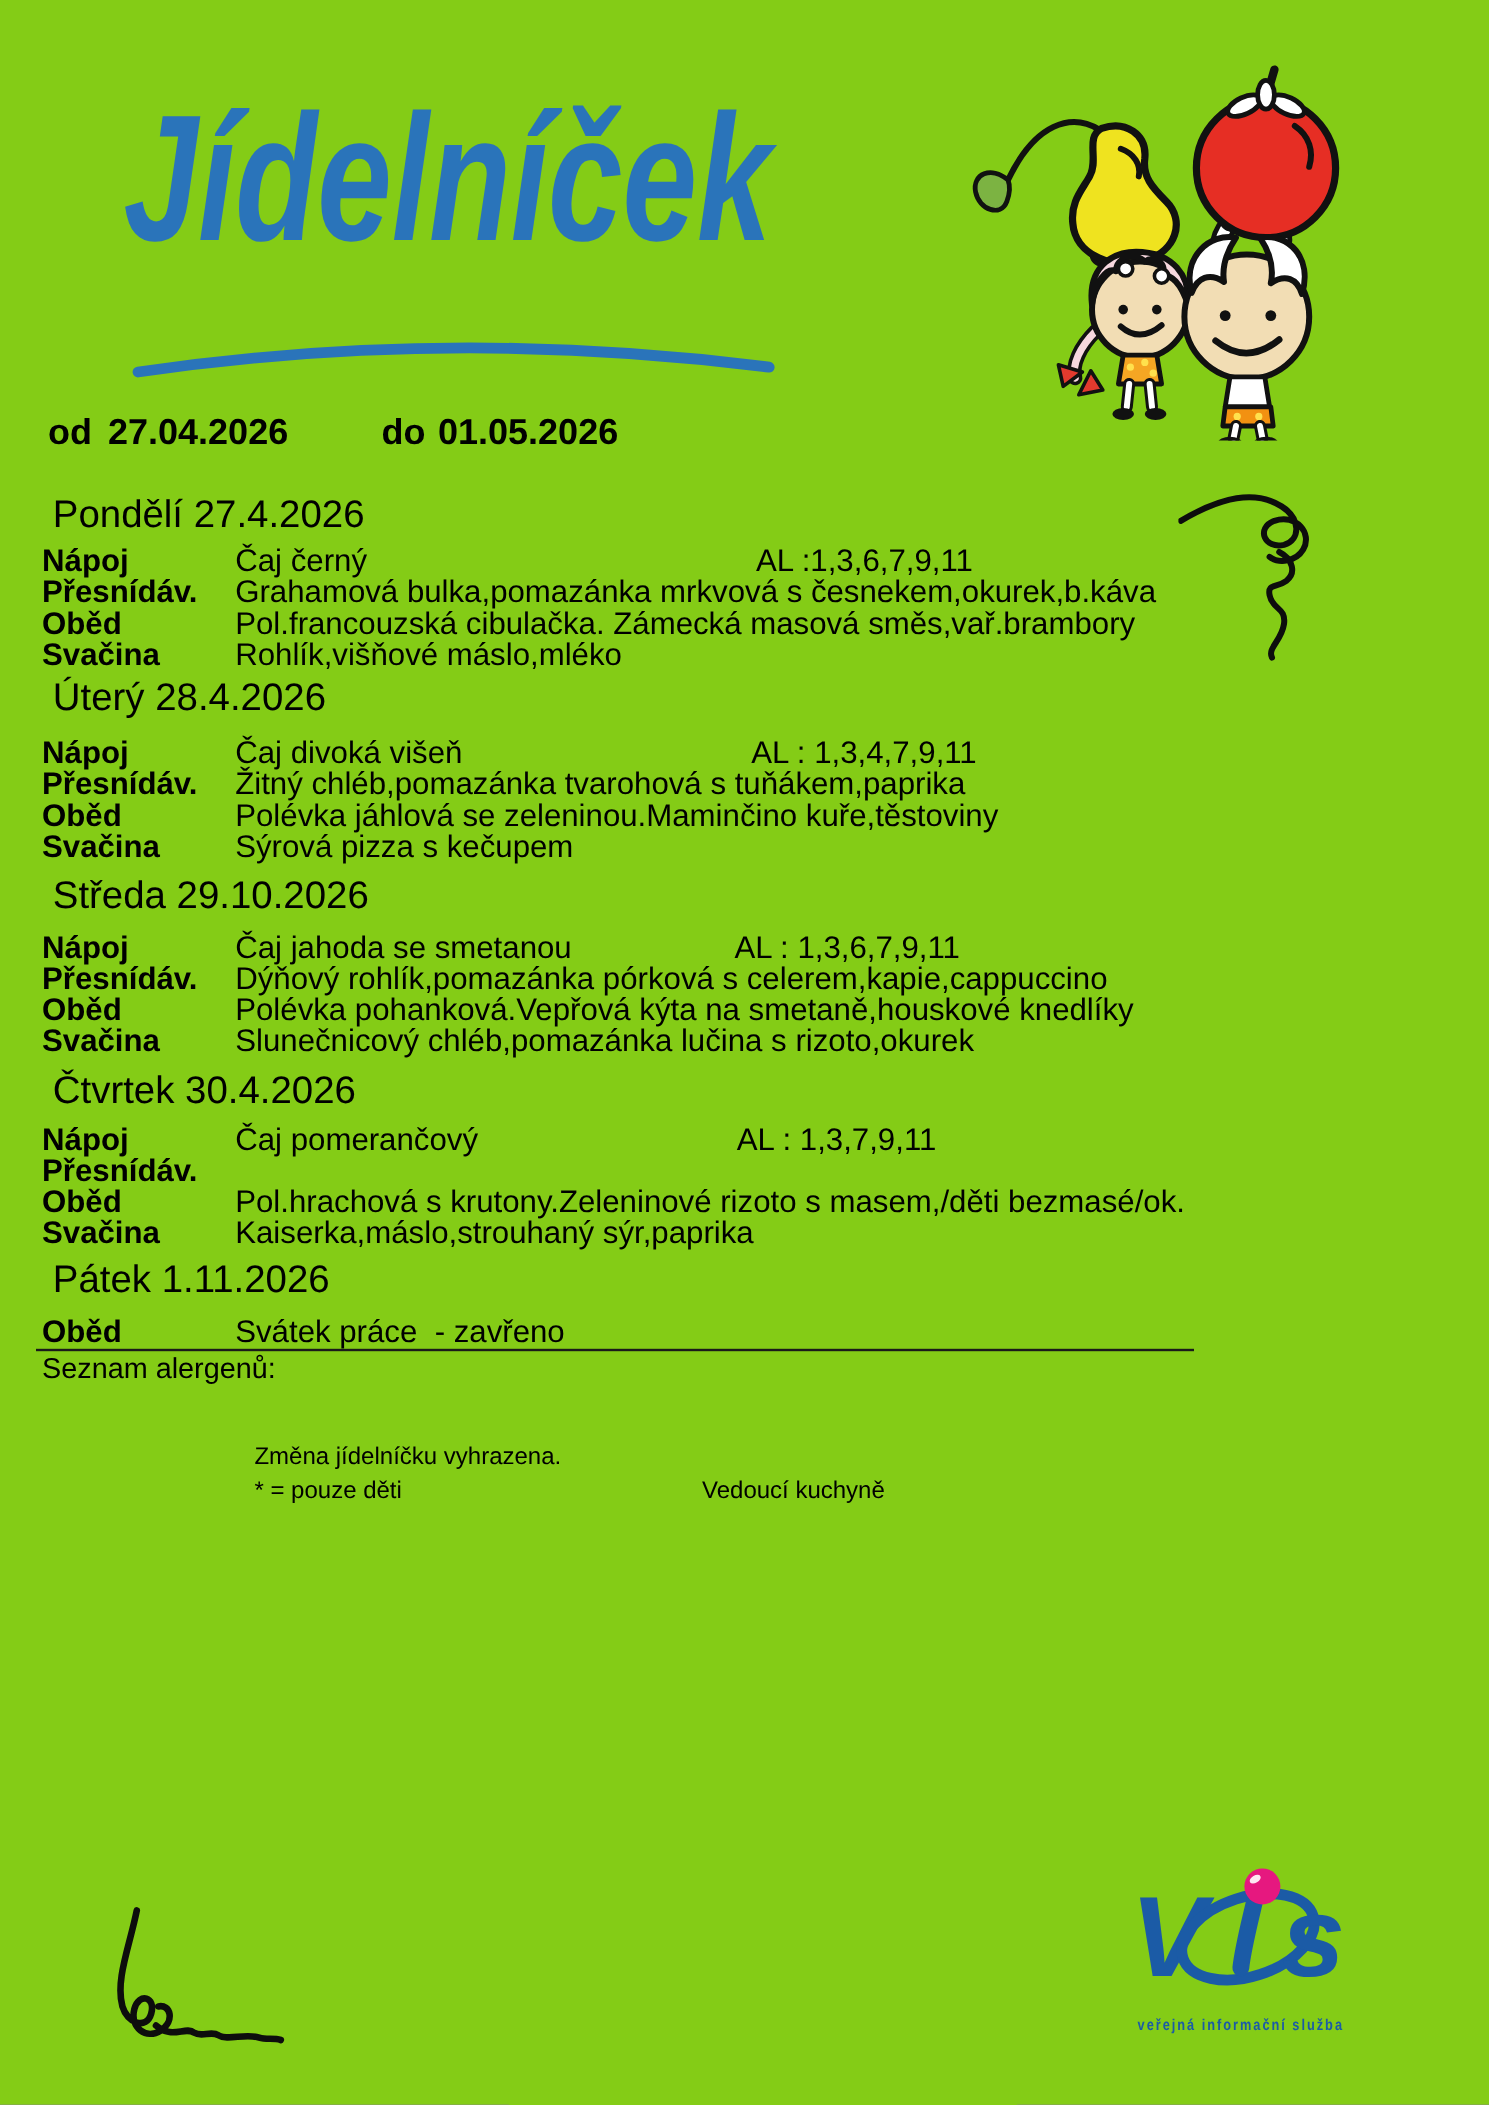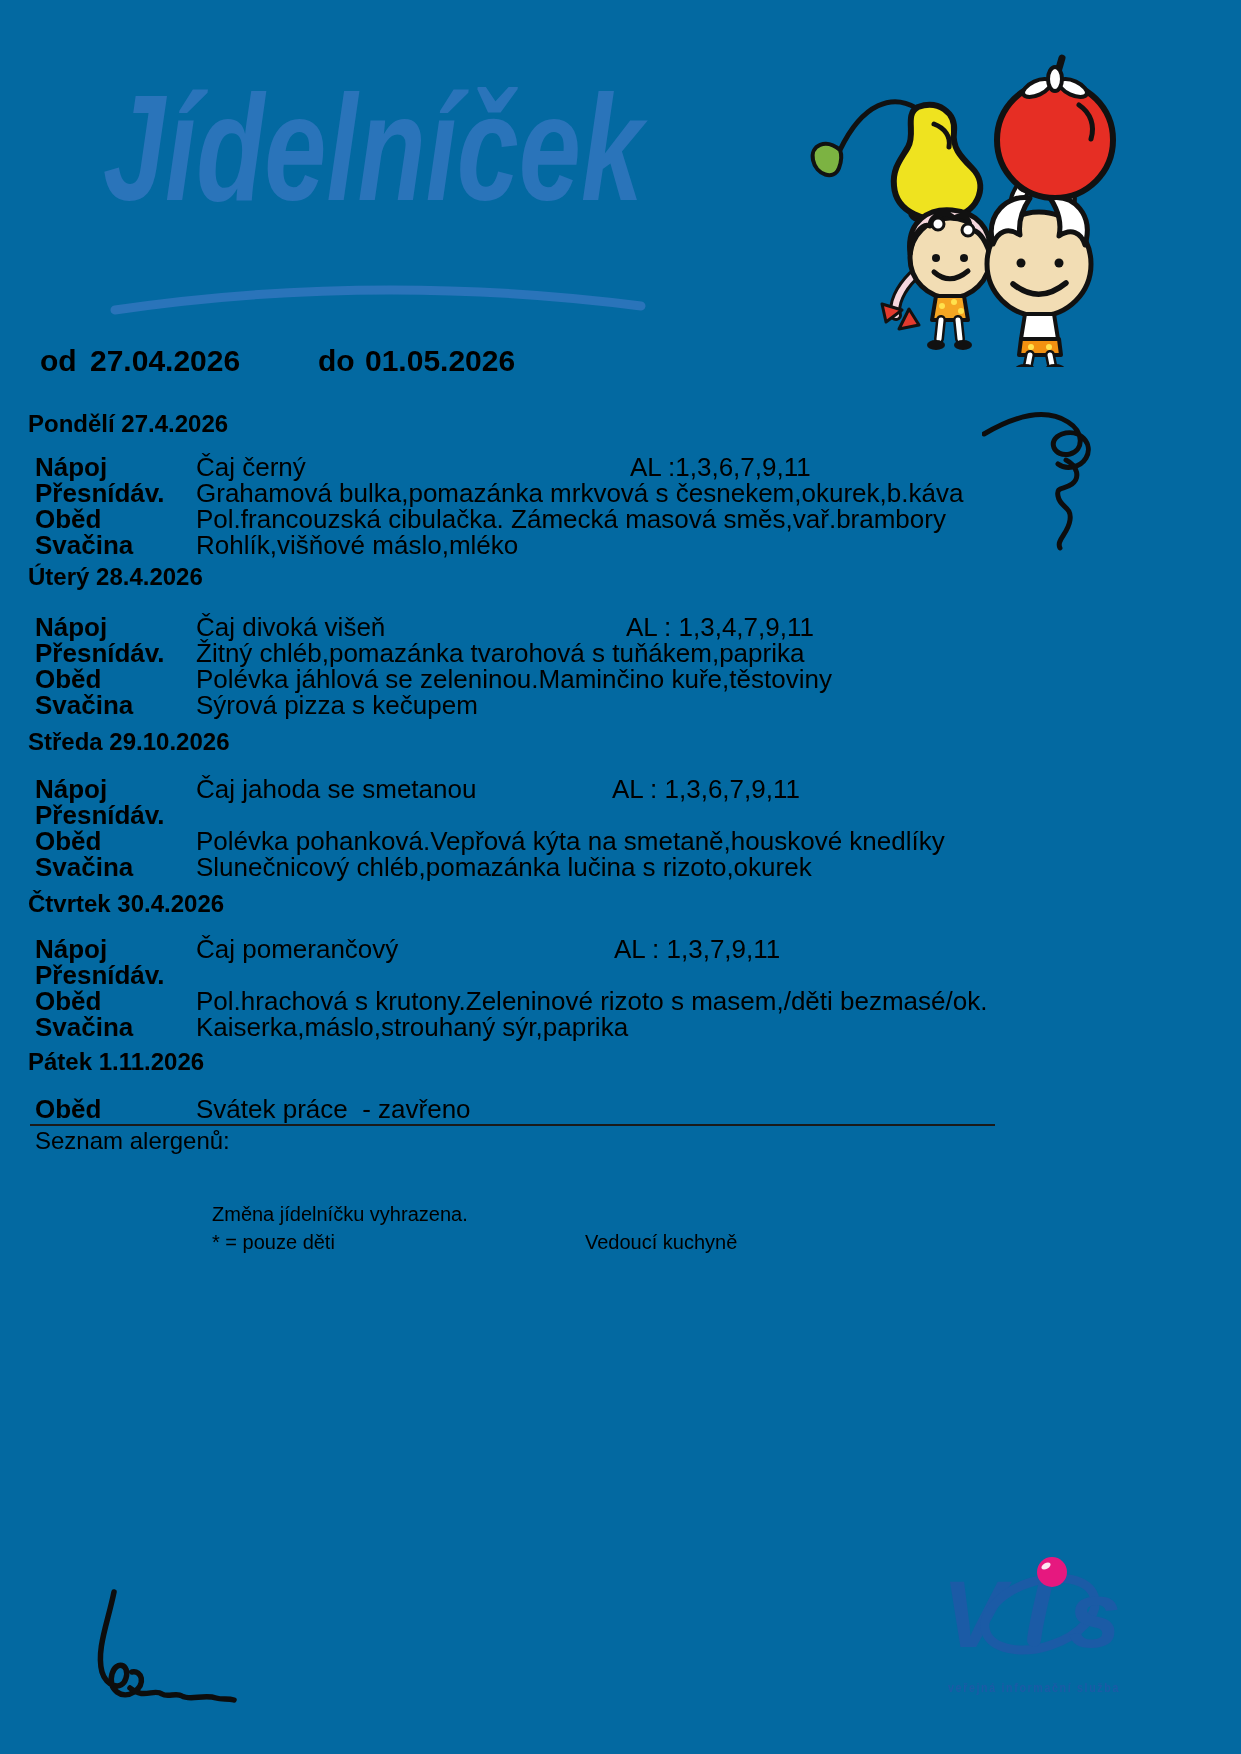--- a/index.html
+++ b/index.html
@@ -1,29 +1,29 @@
 <!DOCTYPE html>
 <html><head>
 <meta charset="utf-8">
 <style>
   html,body{margin:0;padding:0;background:#888;}
   .page{
     position:relative;
     width:1241px;height:1754px;
-    background:#0369a1;
+    background:#84cc16;
     margin:0 auto;
     font-family:"Liberation Sans", sans-serif;
     color:#000;
     overflow:hidden;
   }
   .abs{position:absolute;}
   
   .date-part{position:absolute;top:344px;font-size:30px;font-weight:bold;white-space:pre;}
   
-  .day-heading{position:absolute;left:28px;font-size:24px;font-weight:bold;white-space:pre;}
+  .day-heading{position:absolute;left:44px;font-size:32px;font-weight:normal;white-space:pre;}
   
   .row-label{position:absolute;left:35px;font-size:26px;font-weight:bold;white-space:pre;}
   .row-text{position:absolute;left:196px;font-size:26px;white-space:pre;}
   .row-al{position:absolute;font-size:26px;white-space:pre;}
   .rule{position:absolute;left:30px;top:1124px;width:965px;height:2px;background:#1a1a1a;}
   .allergens-label{position:absolute;left:35px;top:1127px;font-size:24px;}
   .note{position:absolute;font-size:20px;white-space:pre;text-align:right;}
 </style>
 </head>
 <body>
@@ -145,20 +145,21 @@
   <div class="row-label" style="top:664px">Oběd</div>
   <div class="row-text" style="top:664px">Polévka jáhlová se zeleninou.Maminčino kuře,těstoviny</div>
   <div class="row-label" style="top:690px">Svačina</div>
   <div class="row-text" style="top:690px">Sýrová pizza s kečupem</div>
 
   <div class="day-heading" style="top:728px">Středa 29.10.2026</div>
   <div class="row-label" style="top:774px">Nápoj</div>
   <div class="row-text" style="top:774px">Čaj jahoda se smetanou</div>
   <div class="row-al" style="top:774px;left:612px">AL : 1,3,6,7,9,11</div>
   <div class="row-label" style="top:800px">Přesnídáv.</div>
+  <div class="row-text" style="top:800px">Dýňový rohlík,pomazánka pórková s celerem,kapie,cappuccino</div>
   <div class="row-label" style="top:826px">Oběd</div>
   <div class="row-text" style="top:826px">Polévka pohanková.Vepřová kýta na smetaně,houskové knedlíky</div>
   <div class="row-label" style="top:852px">Svačina</div>
   <div class="row-text" style="top:852px">Slunečnicový chléb,pomazánka lučina s rizoto,okurek</div>
 
   <div class="day-heading" style="top:890px">Čtvrtek 30.4.2026</div>
   <div class="row-label" style="top:934px">Nápoj</div>
   <div class="row-text" style="top:934px">Čaj pomerančový</div>
   <div class="row-al" style="top:934px;left:614px">AL : 1,3,7,9,11</div>
   <div class="row-label" style="top:960px">Přesnídáv.</div>

